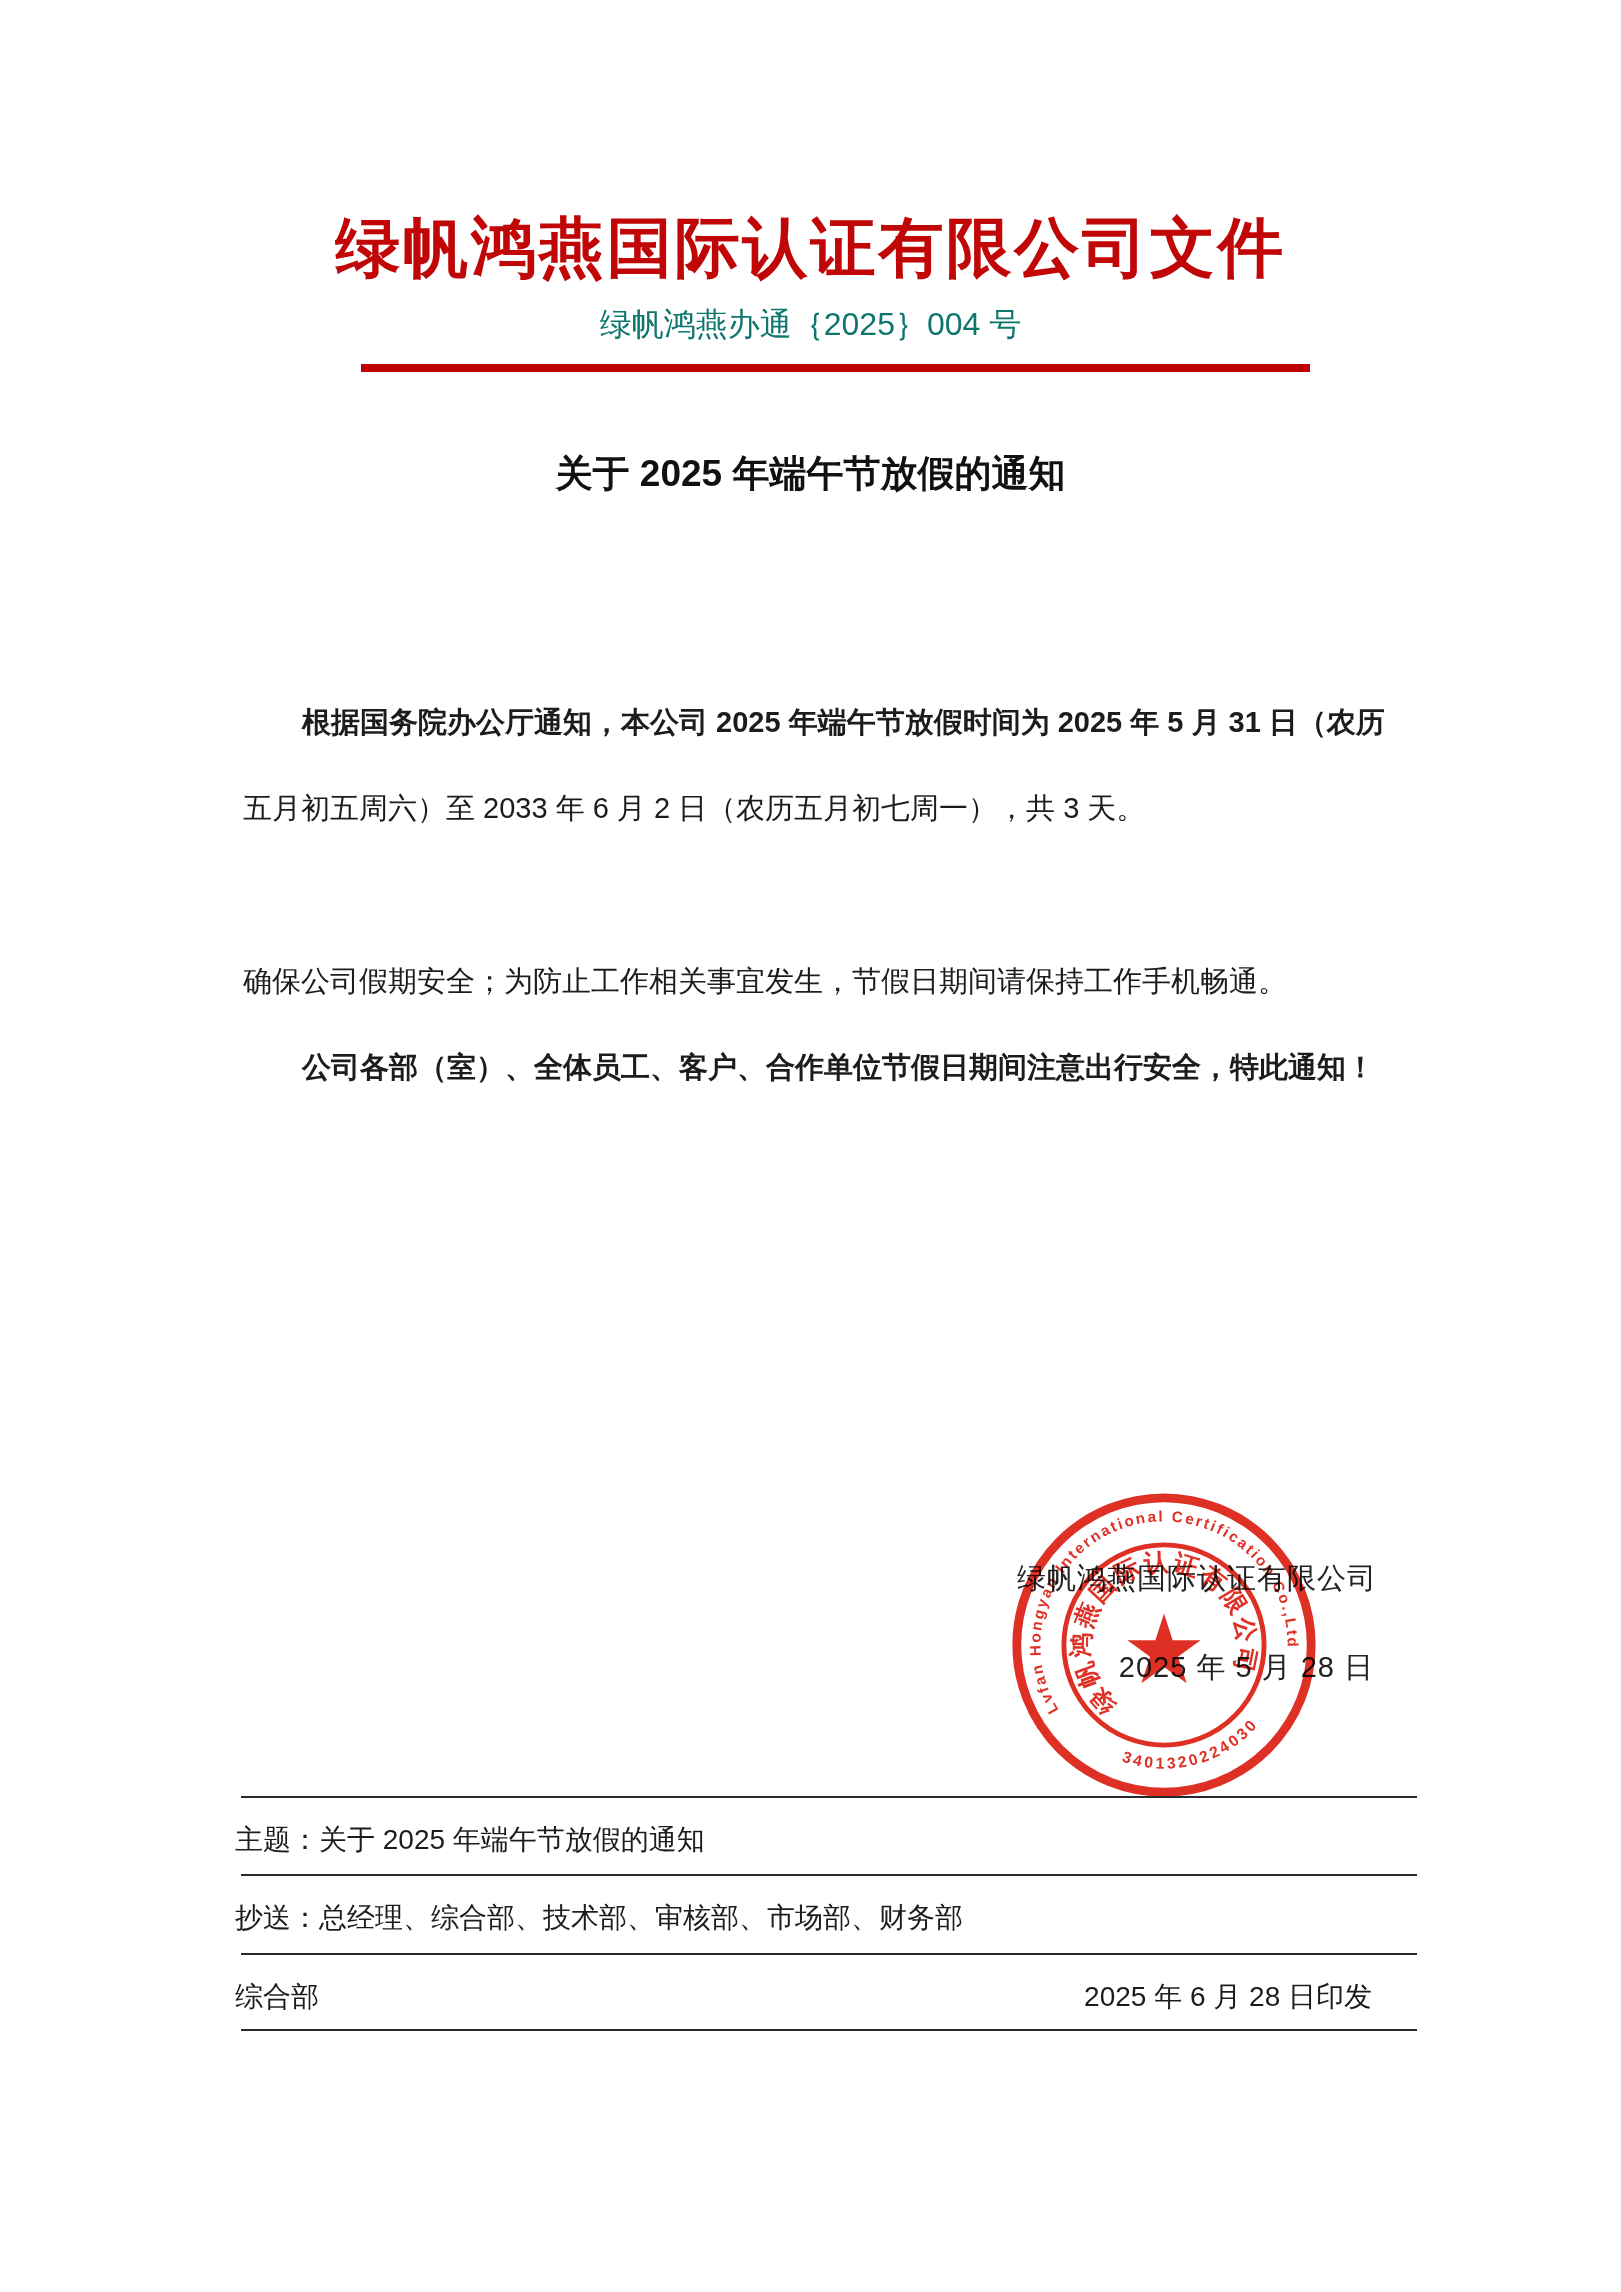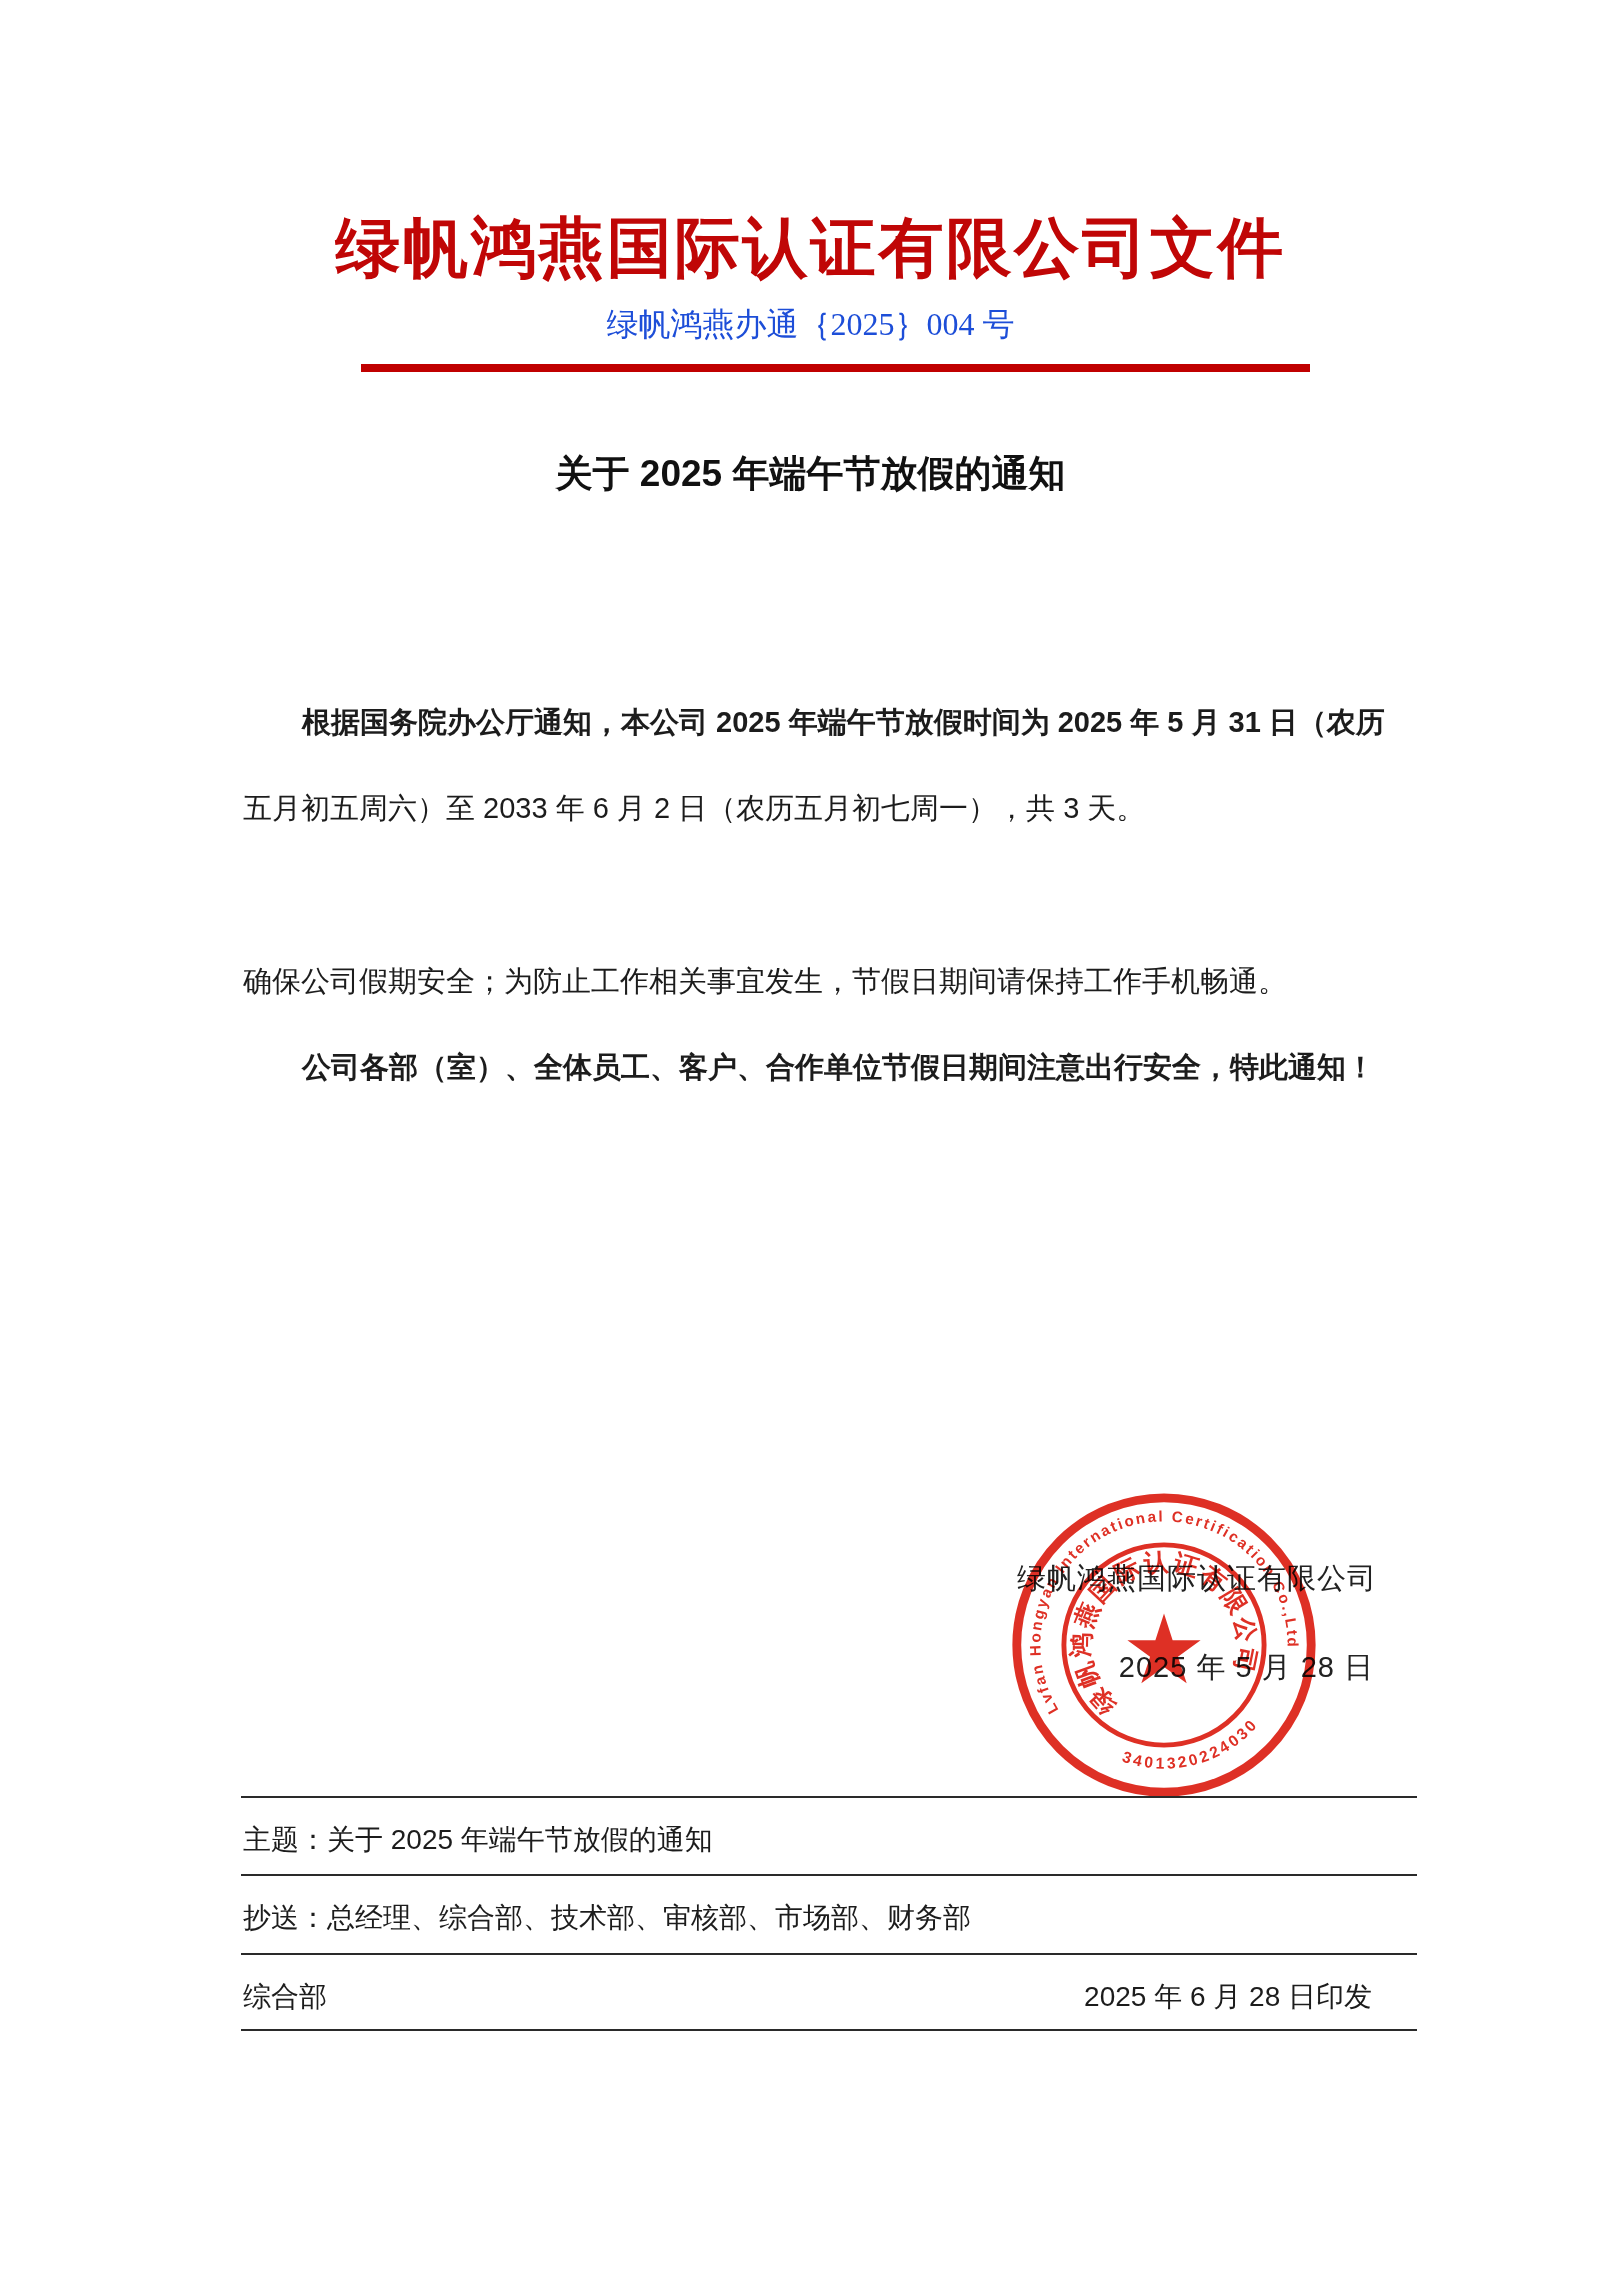--- a/index.html
+++ b/index.html
@@ -19,23 +19,23 @@
     font-family:"DejaVu Serif", serif;
     font-weight:bold;
     font-size:65px;line-height:1.1;
     letter-spacing:2.9px;
     color:#c00606;
     white-space:nowrap;
   }
   .doc-number{
     position:absolute;left:0;top:285px;width:100%;
     text-align:center;
-    font-family:Liberation Serif, serif;
+    font-family:Liberation Sans, sans-serif;
     font-size:32px;line-height:1.2;
-    color:#1d4ed8;
+    color:#0f766e;
     white-space:nowrap;
   }
   .red-rule{
     position:absolute;left:361px;top:344px;
     width:949px;height:7.8px;
     background:#c00000;
   }
   
   .doc-title{
     position:absolute;left:0;top:432px;width:100%;
@@ -69,21 +69,21 @@
     width:316px;height:316px;
     mix-blend-mode:multiply;
     opacity:.93;
   }
   
   .footer-rule{
     position:absolute;left:241px;width:1176px;height:2px;
     background:#2a2a2a;
   }
   .footer-row{
-    position:absolute;left:243px;
+    position:absolute;left:235px;
     font-size:28px;color:#1c1c1c;white-space:nowrap;text-align:right;
   }
   .footer-date{
     position:absolute;right:249px;
     font-size:28px;color:#1c1c1c;white-space:nowrap;
   }
 </style>
 </head>
 <body>
 

